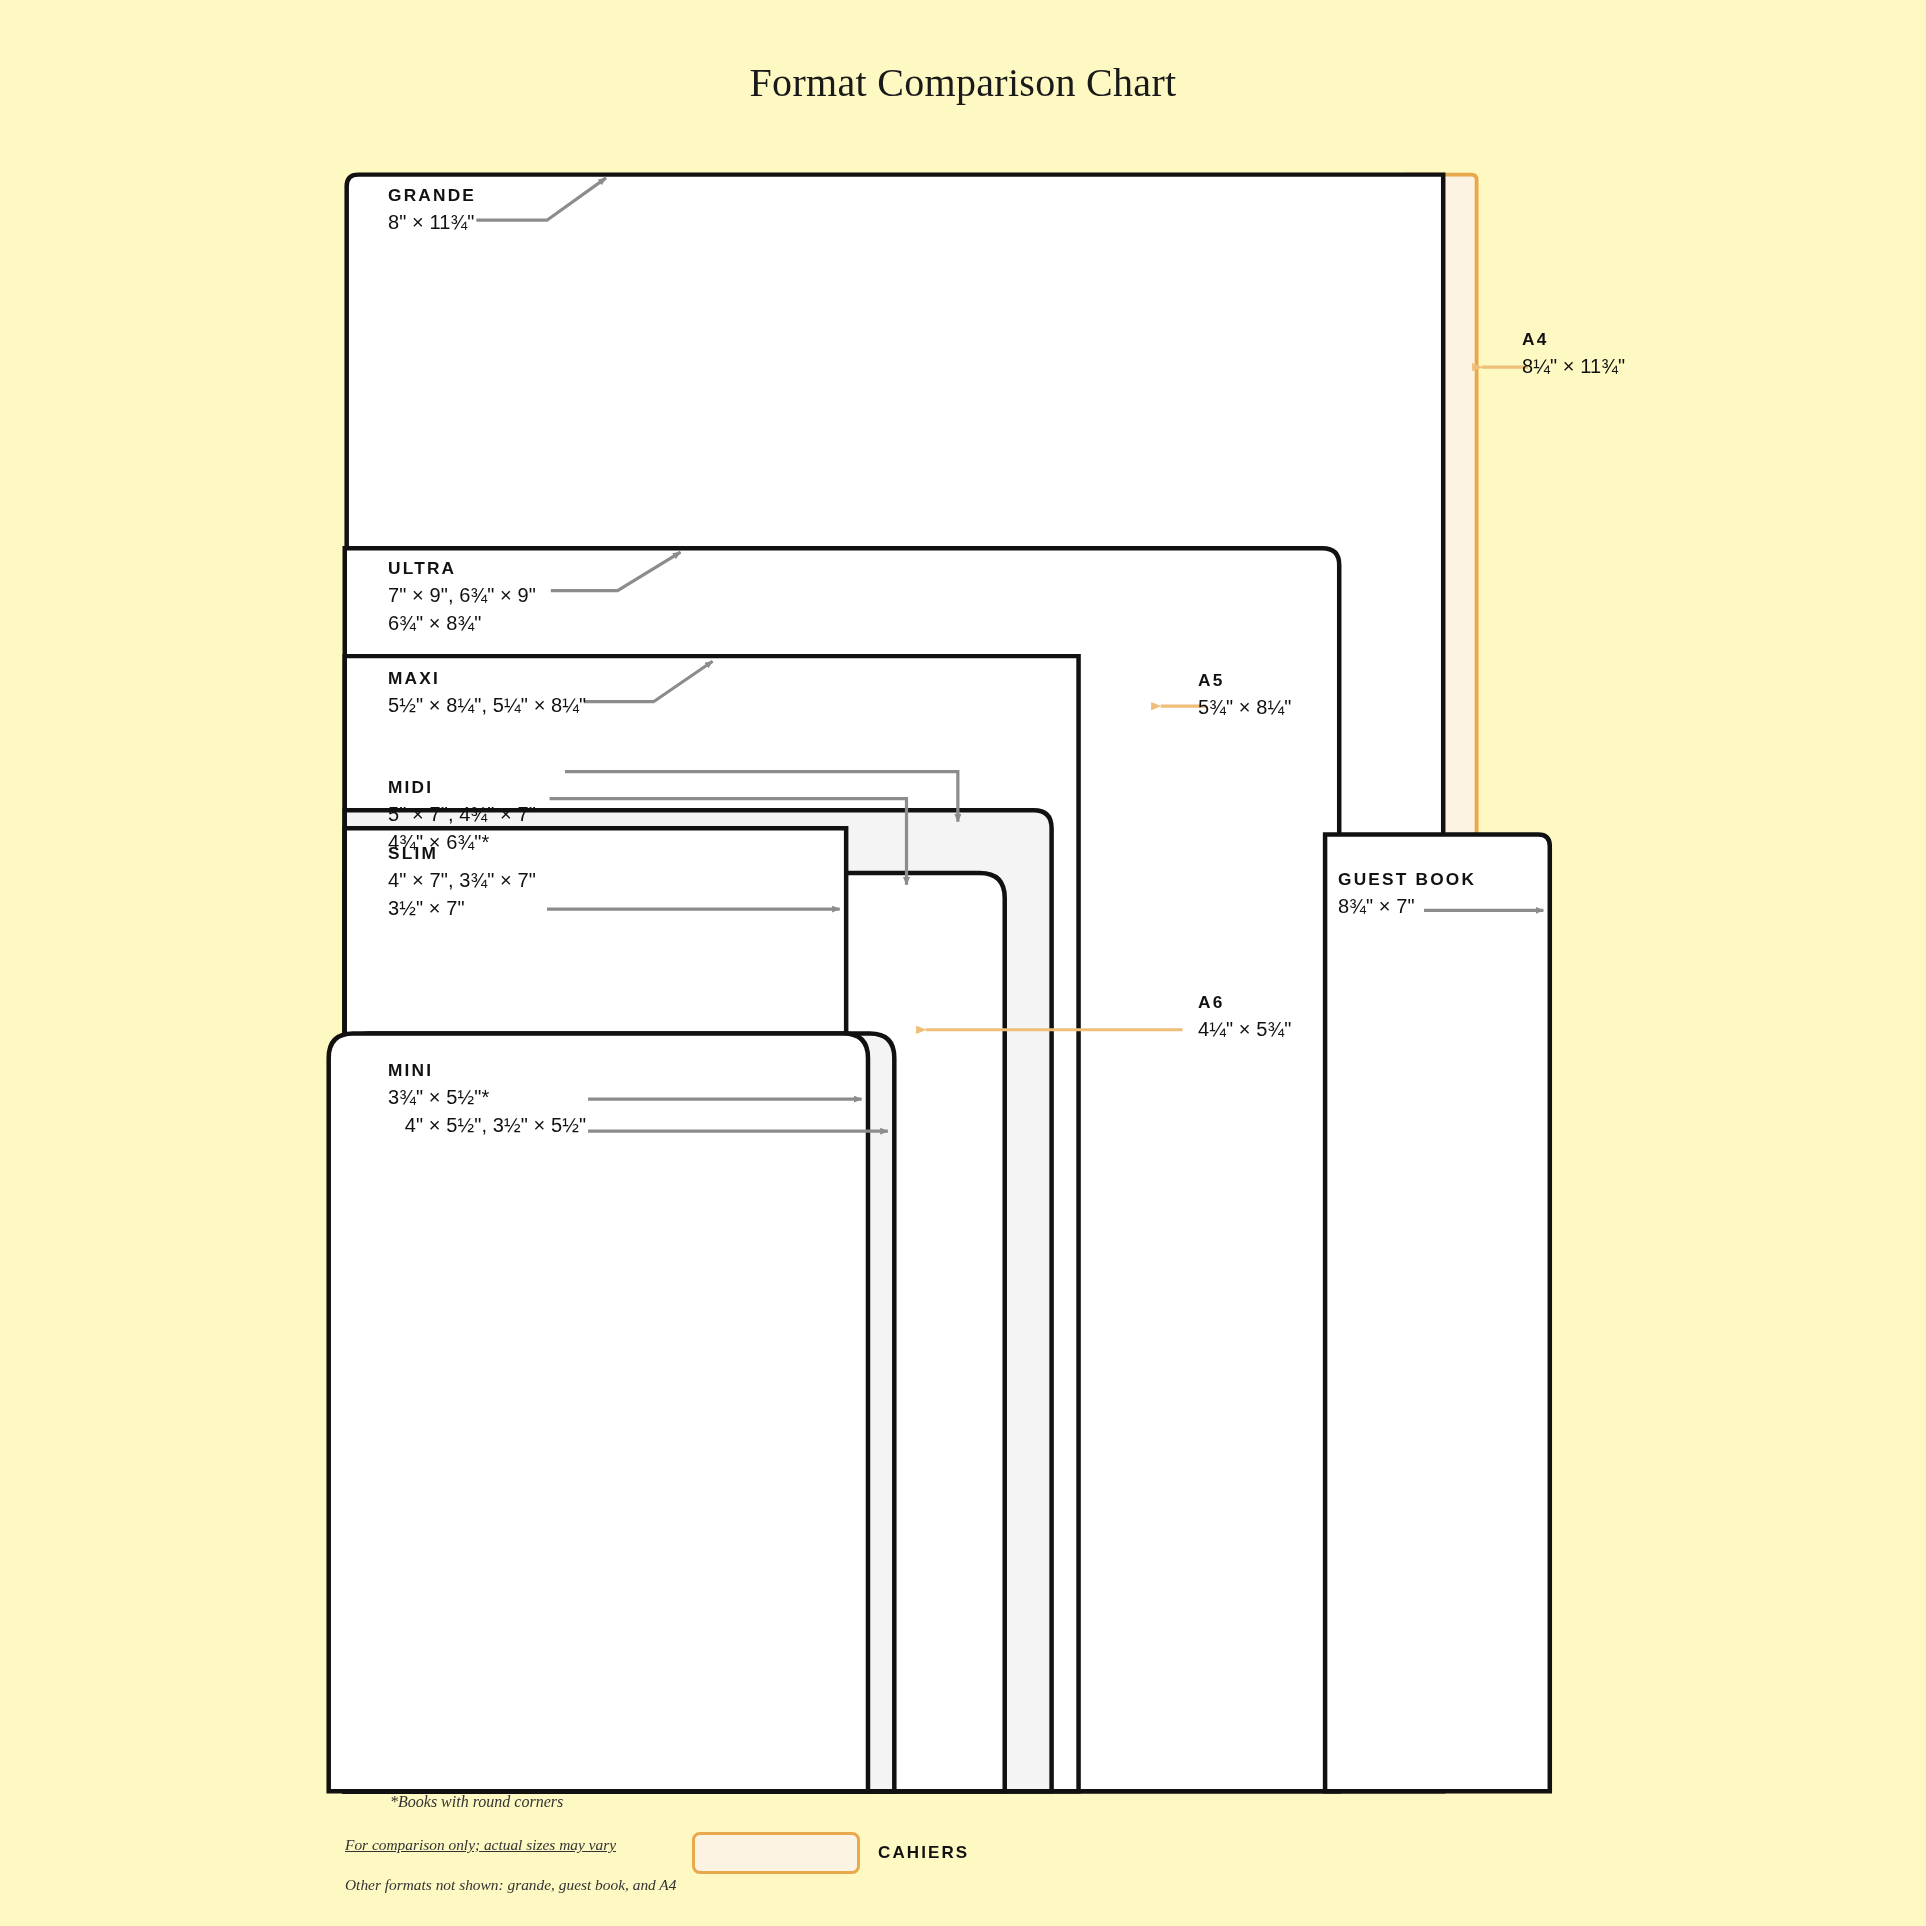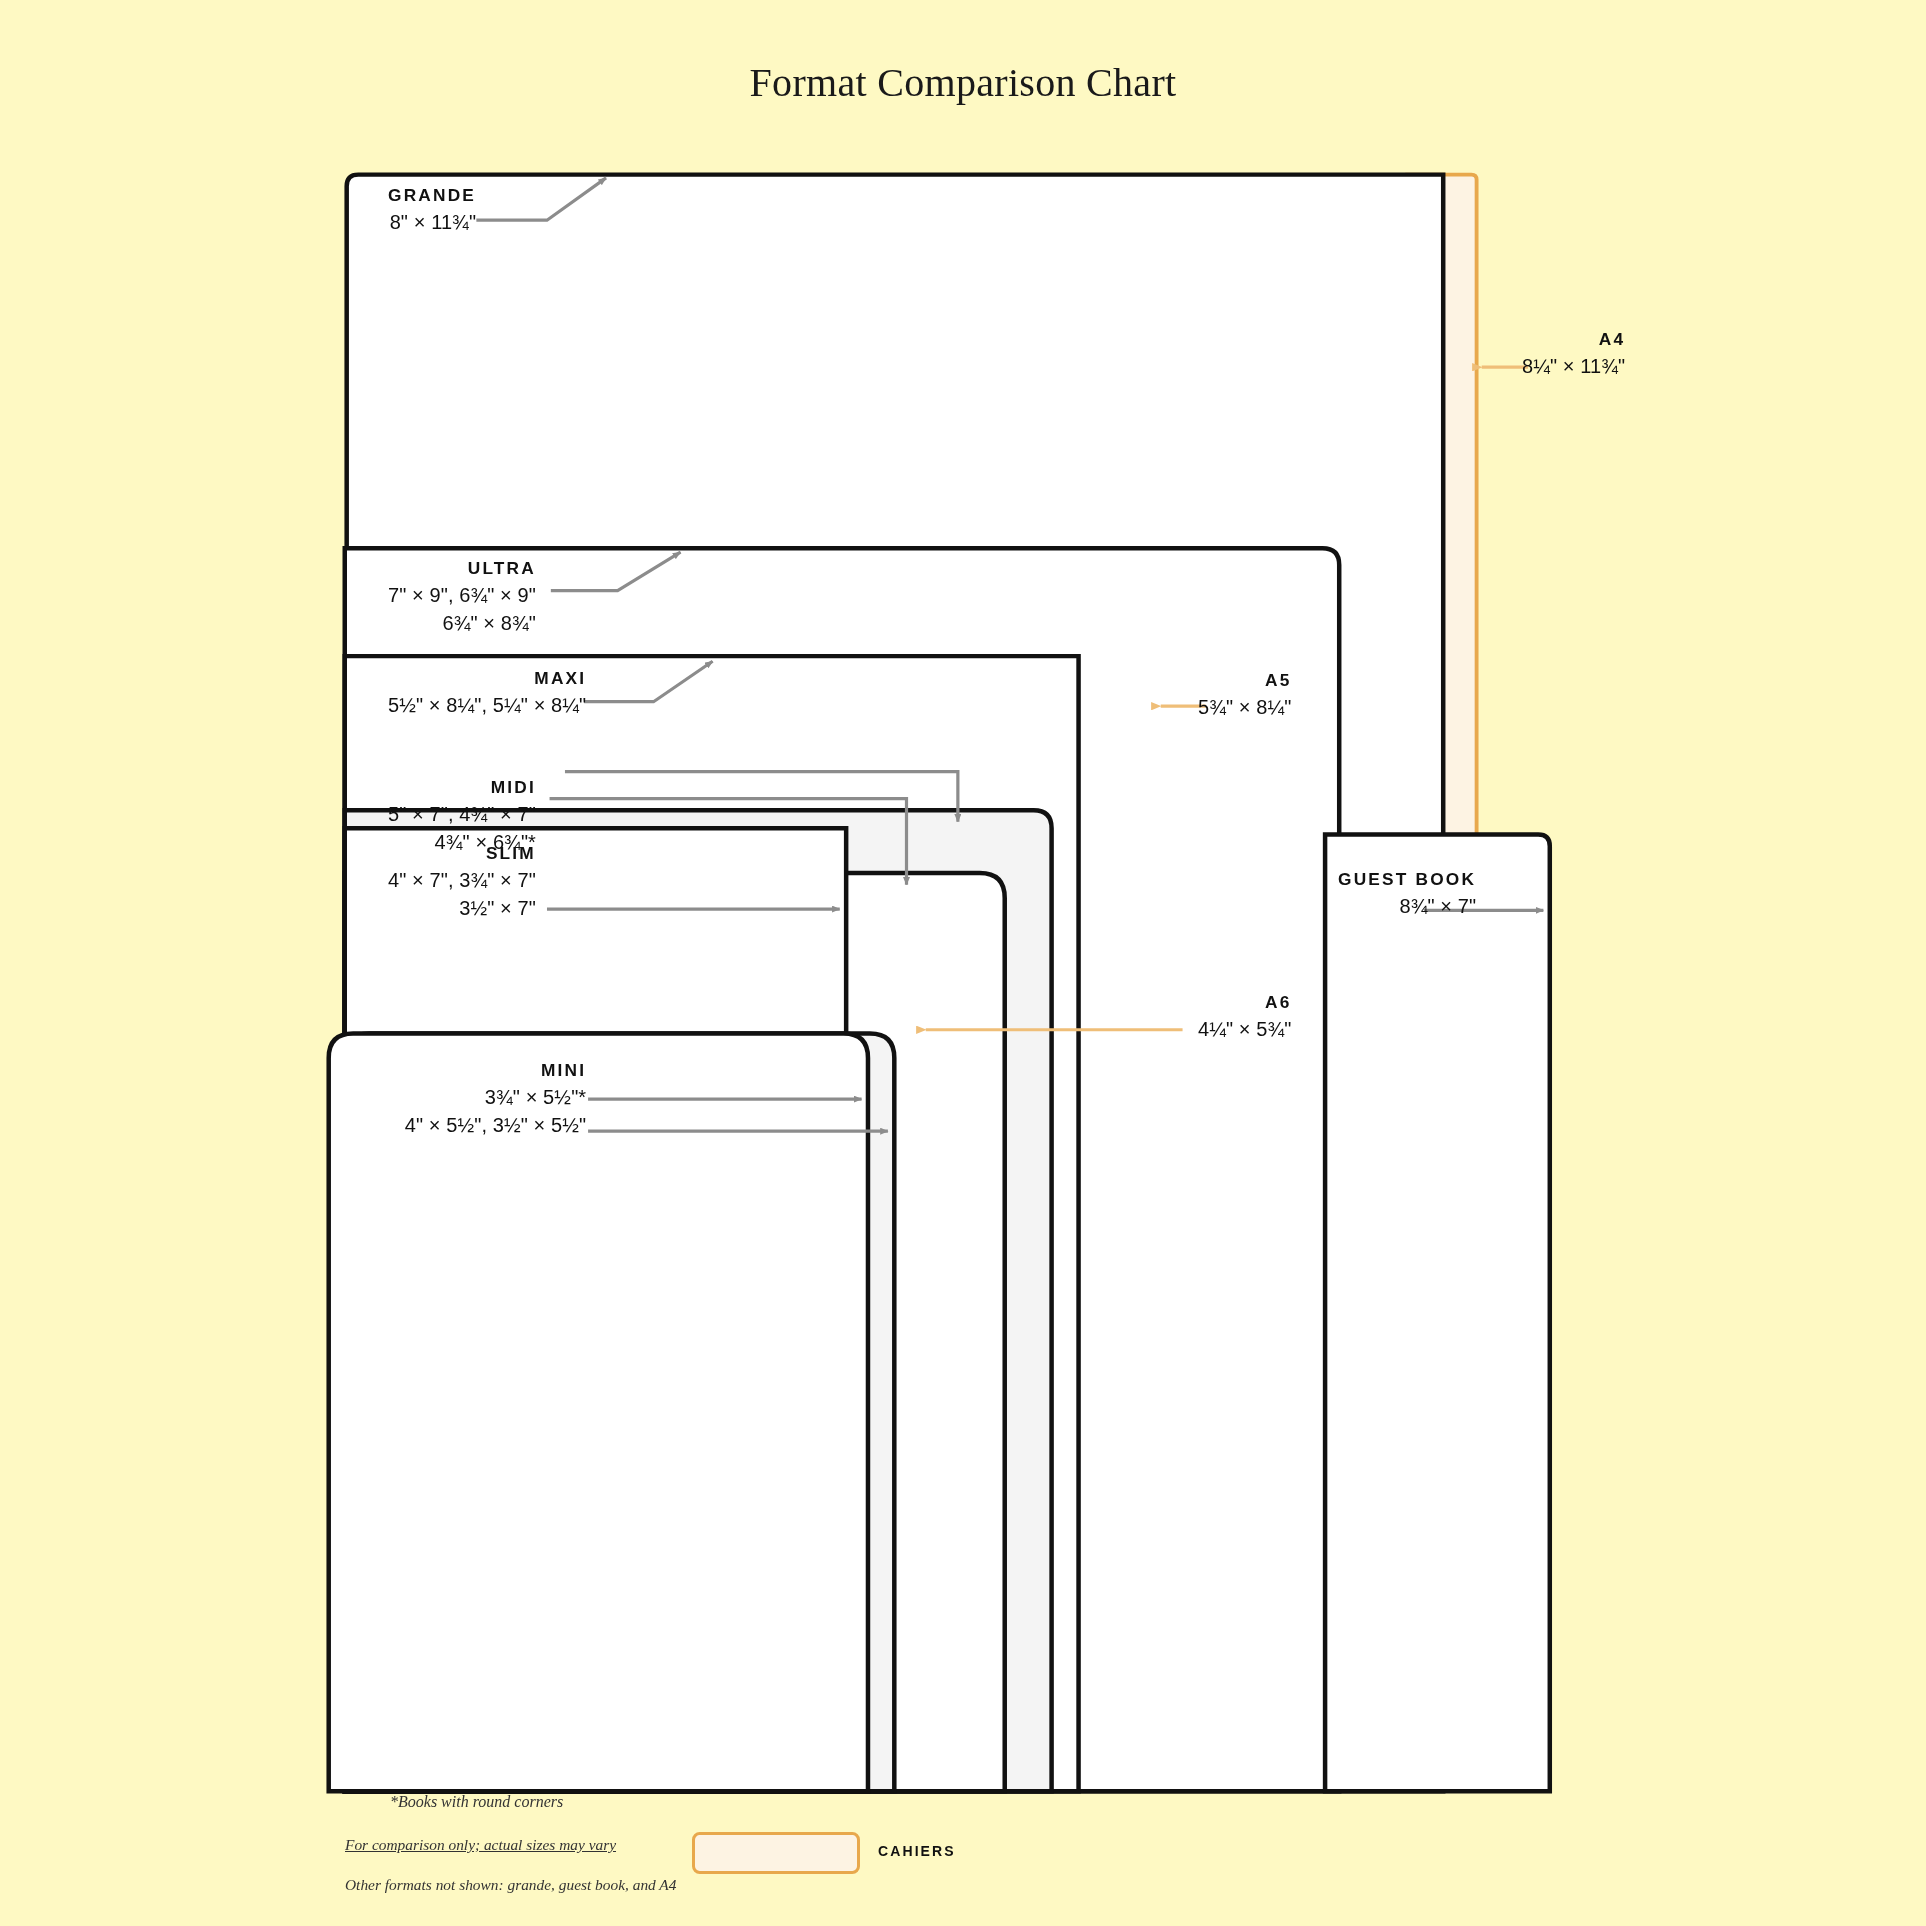--- a/index.html
+++ b/index.html
@@ -39,21 +39,20 @@
     left: 0;
     top: 0;
     width: 1926px;
     height: 1926px;
   }
   
   .lbl {
     position: absolute;
     color: #111111;
     white-space: nowrap;
-    text-align: right;
   }
   .lbl .name {
     font-size: 17.3px;
     font-weight: 700;
     letter-spacing: 2.2px;
     line-height: 1.5;
     color: #111111;
   }
   .lbl .dim {
     font-size: 20px;
@@ -82,21 +81,21 @@
     color: #333333;
     white-space: nowrap;
   }
   .legend-swatch {
     position: absolute;
     box-sizing: border-box;
     border-radius: 7.7px;
   }
   .legend-label {
     position: absolute;
-    font-size: 14px;
+    font-size: 17px;
     font-weight: 700;
     letter-spacing: 2.1px;
     color: #111111;
     white-space: nowrap;
   }
 </style>
 </head>
 <body>
 
 <div id="page">

